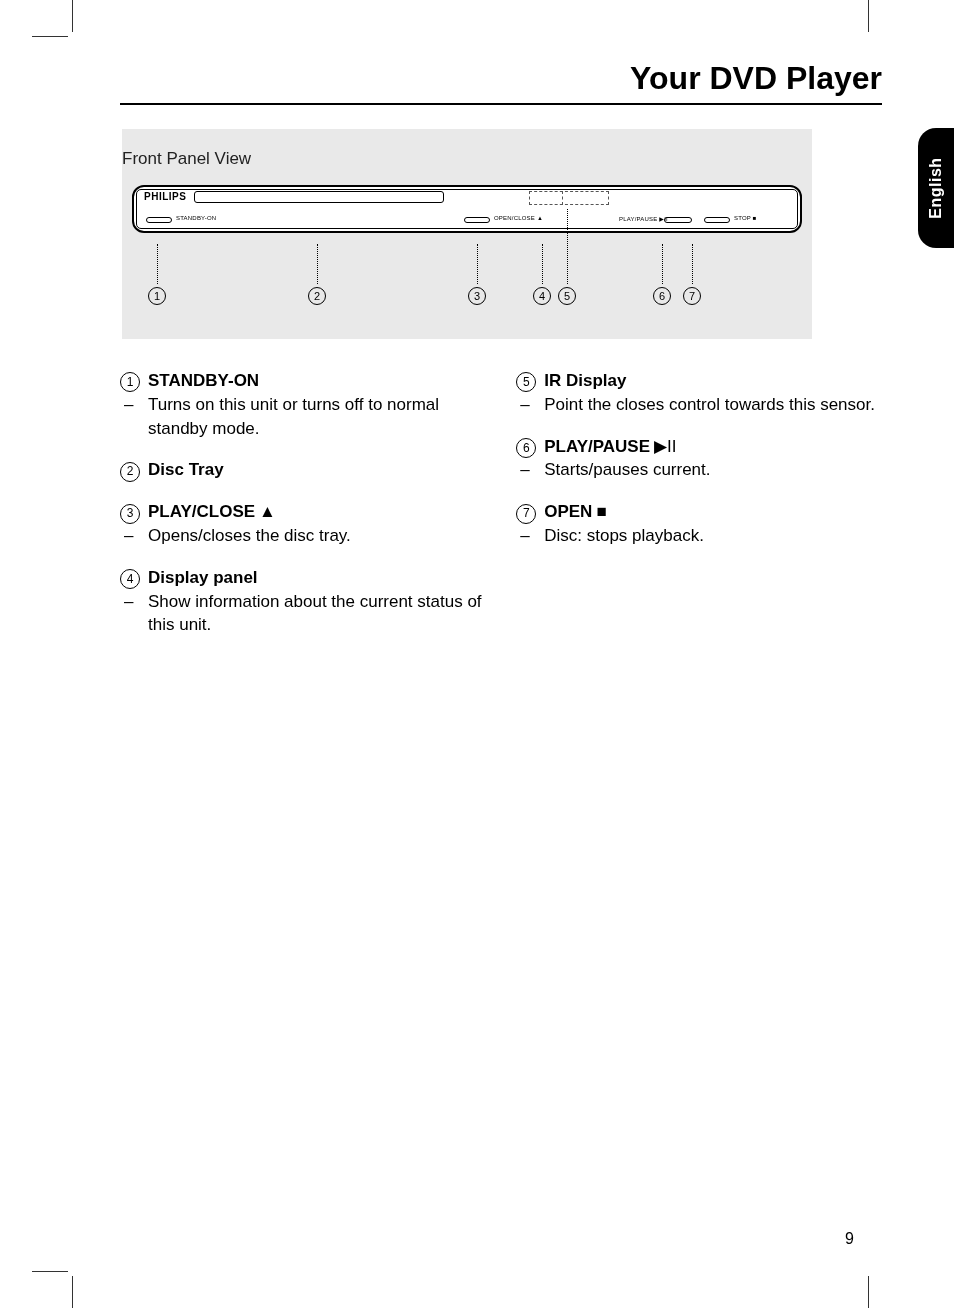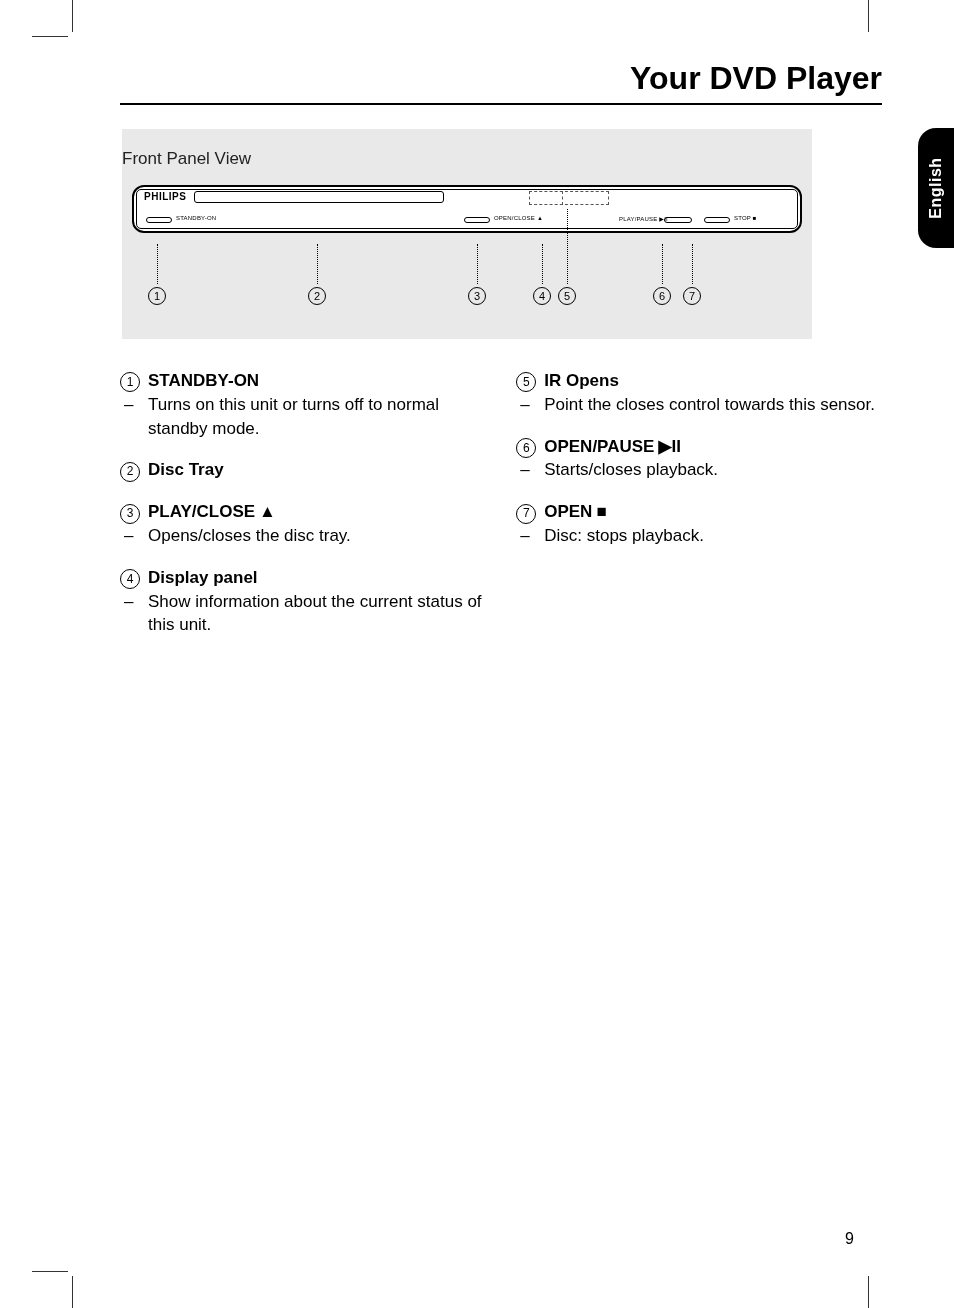--- a/index.html
+++ b/index.html
@@ -52,21 +52,21 @@
   .num.n4 { left: 411px; } .num.n5 { left: 436px; } .num.n6 { left: 531px; } .num.n7 { left: 561px; }
 
   
   .cols { display: flex; margin-top: 30px; }
   .col { width: 48%; }
   .col + .col { margin-left: 4%; }
   .entry { margin-bottom: 18px; font-size: 17px; line-height: 1.4; }
   .entry-head { display: flex; align-items: baseline; }
   .circ { display: inline-flex; width: 20px; height: 20px; border: 1px solid #000; border-radius: 50%; align-items: center; justify-content: center; font-size: 12px; margin-right: 8px; flex-shrink: 0; }
   .entry-title { font-weight: bold; }
-  .icon { margin-left: 4px; font-weight: bold; }
+  .icon { margin-left: 4px; font-weight: normal; }
   .entry-body { display: flex; padding-left: 4px; }
   .dash { width: 24px; flex-shrink: 0; }
   .entry-text {}
 
   .pagenum { position: absolute; right: 100px; bottom: 60px; font-size: 16px; }
 </style>
 </head>
 <body>
 
 <div class="page">
@@ -161,37 +161,37 @@
           </div>
       </div>
 
     </div>
 
     <div class="col">
 
       <div class="entry">
         <div class="entry-head">
           <span class="circ">5</span>
-          <span class="entry-title">IR Opens</span>
+          <span class="entry-title">IR Display</span>
         </div>
         <div class="entry-body">
             <span class="dash">–</span>
             <span class="entry-text">Point the closes control towards this sensor.</span>
           </div>
       </div>
 
       <div class="entry">
         <div class="entry-head">
           <span class="circ">6</span>
-          <span class="entry-title">OPEN/PAUSE</span>
+          <span class="entry-title">PLAY/PAUSE</span>
           <span class="icon">▶II</span>
         </div>
         <div class="entry-body">
             <span class="dash">–</span>
-            <span class="entry-text">Starts/closes playback.</span>
+            <span class="entry-text">Starts/pauses current.</span>
           </div>
       </div>
 
       <div class="entry">
         <div class="entry-head">
           <span class="circ">7</span>
           <span class="entry-title">OPEN</span>
           <span class="icon">■</span>
         </div>
         <div class="entry-body">

